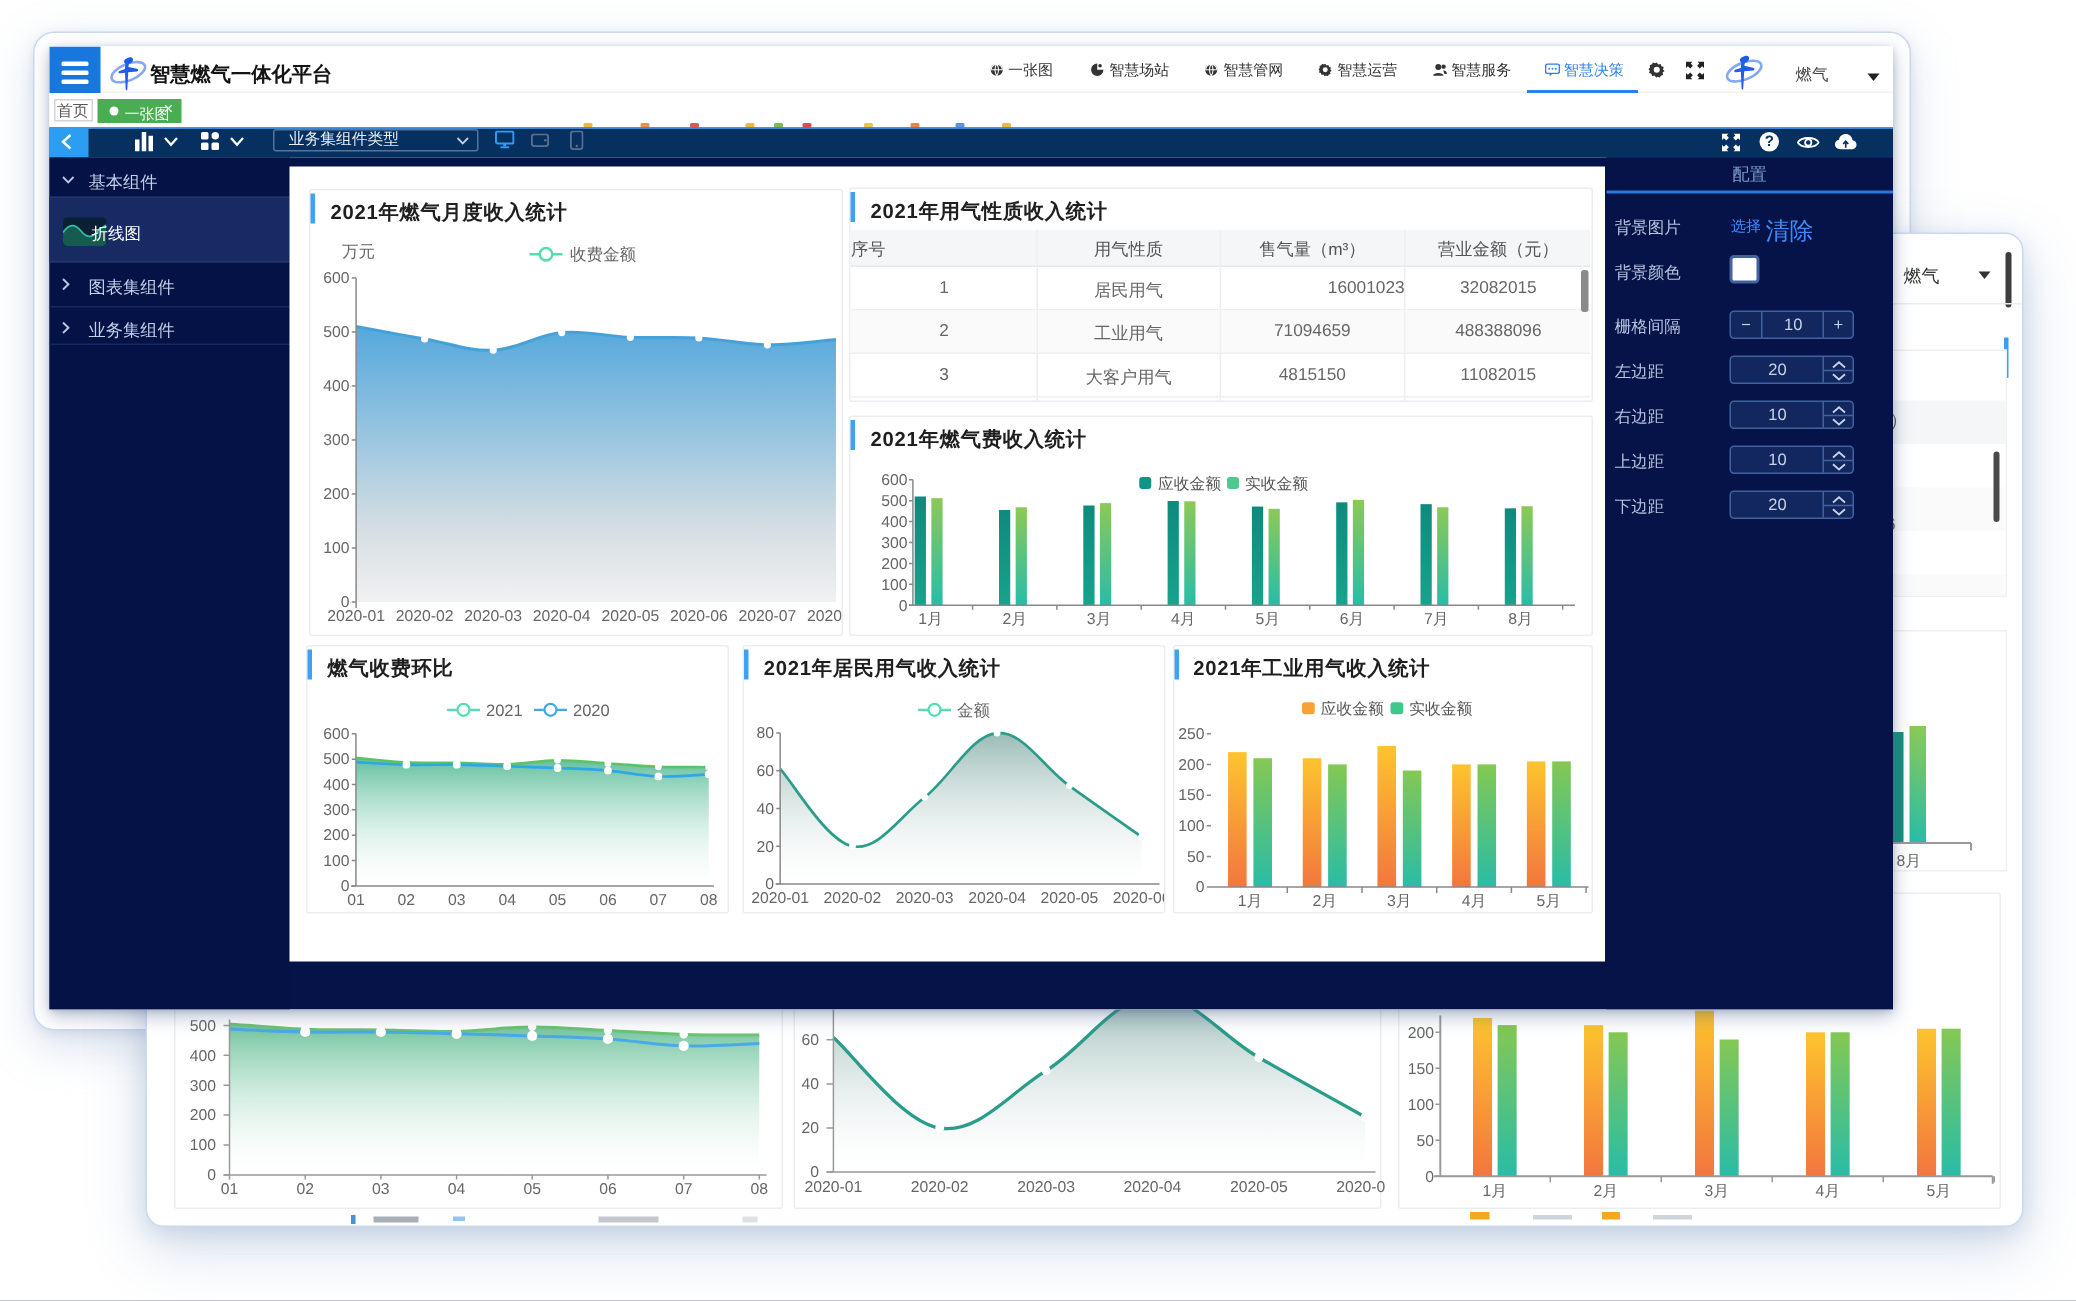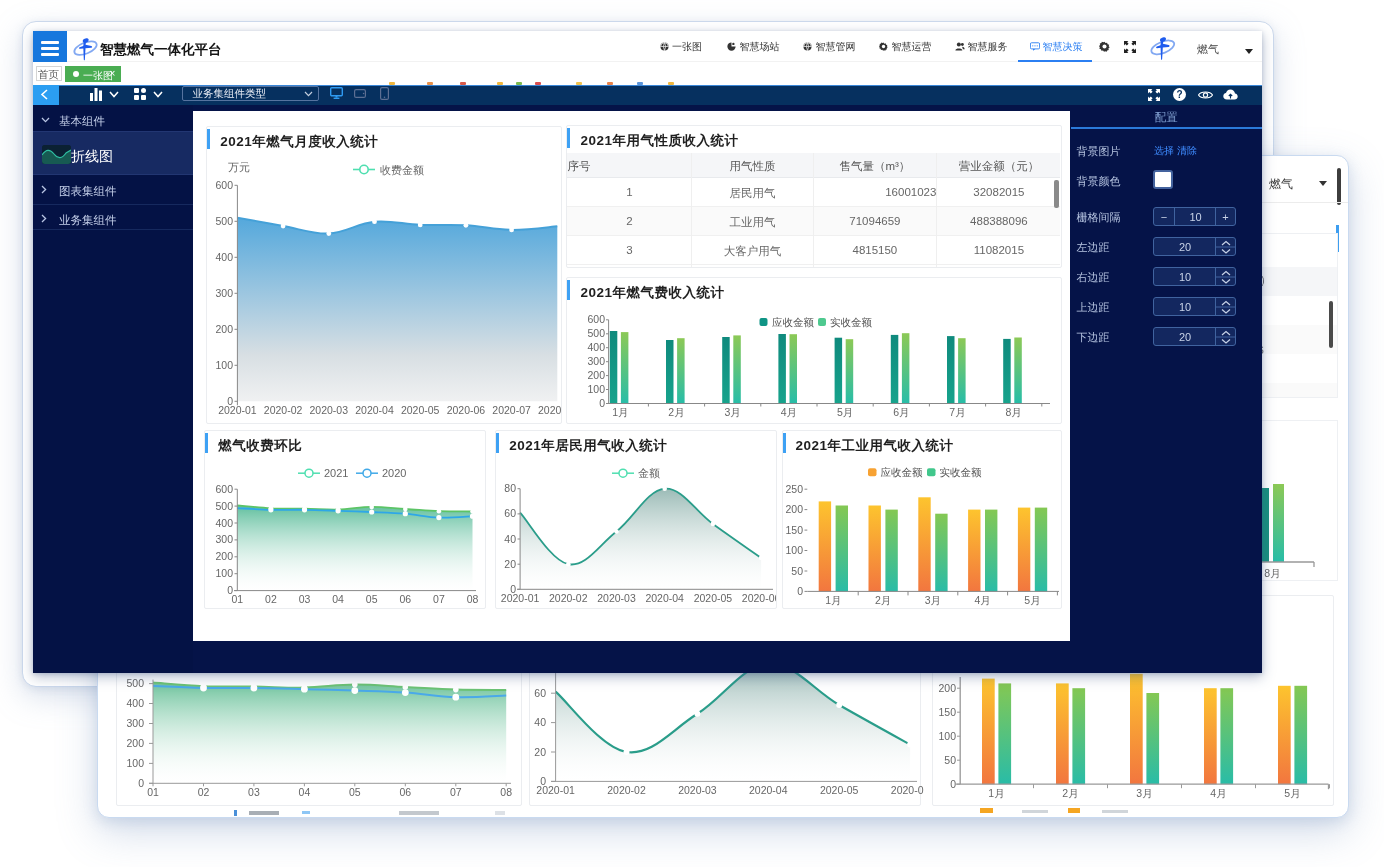--- a/index.html
+++ b/index.html
@@ -338,21 +338,21 @@
 <svg class="abs" style="left:18px;top:96px" width="9" height="6" viewBox="0 0 9 6">
         <path d="M1,1 L4.5,4.6 L8,1" fill="none" stroke="#b9c6e4" stroke-width="1.3"></path>
       </svg>
 <div class="abs" style="left:36px;top:92.5px;font-size:11.5px;color:#c3cee8">基本组件</div>
 <div class="abs" style="left:0px;top:109.5px;width:169.5px;height:44px;background:#172a62;border-top:1px solid #223672;border-bottom:1px solid #223672"></div>
 <div class="abs" style="left:19px;top:123.5px;width:29px;height:19px;border-radius:3px;background:#0d2438;overflow:hidden"><svg width="29" height="19" viewBox="0 0 29 19">
           <rect width="29" height="19" fill="#0b2133"></rect>
           <path d="M0,10 C4,4 8,4 12,9 C16,14 20,14 24,8 L29,5 L29,19 L0,19 Z" fill="#175a52"></path>
           <path d="M0,10 C4,4 8,4 12,9 C16,14 20,14 24,8 L29,5" stroke="#2fbfa2" stroke-width="1.2" fill="none"></path>
         </svg></div>
-<div class="abs" style="left:48px;top:126.5px;font-size:14px;color:#fff">折线图</div>
+<div class="abs" style="left:38px;top:126.5px;font-size:11px;color:#fff">折线图</div>
 <svg class="abs" style="left:18px;top:164px" width="6" height="9" viewBox="0 0 6 9">
         <path d="M1,1 L4.6,4.5 L1,8" fill="none" stroke="#b9c6e4" stroke-width="1.3"></path>
       </svg>
 <div class="abs" style="left:36px;top:162.5px;font-size:11.5px;color:#c3cee8">图表集组件</div>
 <div class="abs" style="left:0;top:182.5px;width:169.5px;height:1px;background:#16295e"></div>
 <svg class="abs" style="left:18px;top:193px" width="6" height="9" viewBox="0 0 6 9">
         <path d="M1,1 L4.6,4.5 L1,8" fill="none" stroke="#b9c6e4" stroke-width="1.3"></path>
       </svg>
 <div class="abs" style="left:36px;top:191.5px;font-size:11.5px;color:#c3cee8">业务集组件</div>
 <div class="abs" style="left:0;top:208px;width:169.5px;height:1px;background:#16295e"></div>
@@ -360,21 +360,21 @@
 <div class="abs" style="left:1047.5px;top:84px;width:191.5px;height:568px;background:#051348"></div>
 <div class="abs" style="left:1047.5px;top:84px;width:191.5px;height:23.5px;background:#051348;border-bottom:2px solid #2b7ad9;color:#7f9ecf;font-size:11.5px;text-align:center;line-height:24px">配置</div>
 <div class="abs" style="left:1053.5px;top:122.5px;font-size:11px;color:#b6c4e0">背景图片</div>
 <div class="abs" style="left:1053.5px;top:152.5px;font-size:11px;color:#b6c4e0">背景颜色</div>
 <div class="abs" style="left:1053.5px;top:189.3px;font-size:11px;color:#b6c4e0">栅格间隔</div>
 <div class="abs" style="left:1053.5px;top:219.3px;font-size:11px;color:#b6c4e0">左边距</div>
 <div class="abs" style="left:1053.5px;top:249.3px;font-size:11px;color:#b6c4e0">右边距</div>
 <div class="abs" style="left:1053.5px;top:279.3px;font-size:11px;color:#b6c4e0">上边距</div>
 <div class="abs" style="left:1053.5px;top:309.3px;font-size:11px;color:#b6c4e0">下边距</div>
 <div class="abs" style="left:1131px;top:123px;font-size:10px;color:#3f8cff">选择</div>
-<div class="abs" style="left:1154px;top:123px;font-size:10px;color:#3f8cff">清除</div>
+<div class="abs" style="left:1154px;top:123px;font-size:16px;color:#3f8cff">清除</div>
 <div class="abs" style="left:1130px;top:148.5px;width:20px;height:19px;border:2px solid #44639e;border-radius:3px;background:#fff"></div>
 <div class="abs" style="left:1130px;top:185.5px;width:83px;height:19.5px;border:1px solid #40639f;border-radius:3px;background:#13275f;color:#c8d3e8;font-size:11px">
         <div class="abs" style="left:0;top:0;width:21px;height:100%;border-right:1px solid #40639f;text-align:center;line-height:18px">−</div>
         <div class="abs" style="left:21px;top:0;width:41px;height:100%;text-align:center;line-height:18px">10</div>
         <div class="abs" style="right:0;top:0;width:20px;height:100%;border-left:1px solid #40639f;text-align:center;line-height:18px">+</div>
       </div>
 <div class="abs" style="left:1130px;top:215.5px;width:83px;height:19.5px;border:1px solid #40639f;border-radius:3px;background:#13275f;color:#c8d3e8;font-size:11px">
         <div class="abs" style="left:0;top:0;width:62px;height:100%;text-align:center;line-height:18px">20</div>
         <div class="abs" style="right:0;top:0;width:20px;height:100%;border-left:1px solid #40639f"><svg width="20" height="18" viewBox="0 0 20 18">
             <path d="M6,7 L10,3.5 L14,7" fill="none" stroke="#c8d3e8" stroke-width="1.2"></path>

